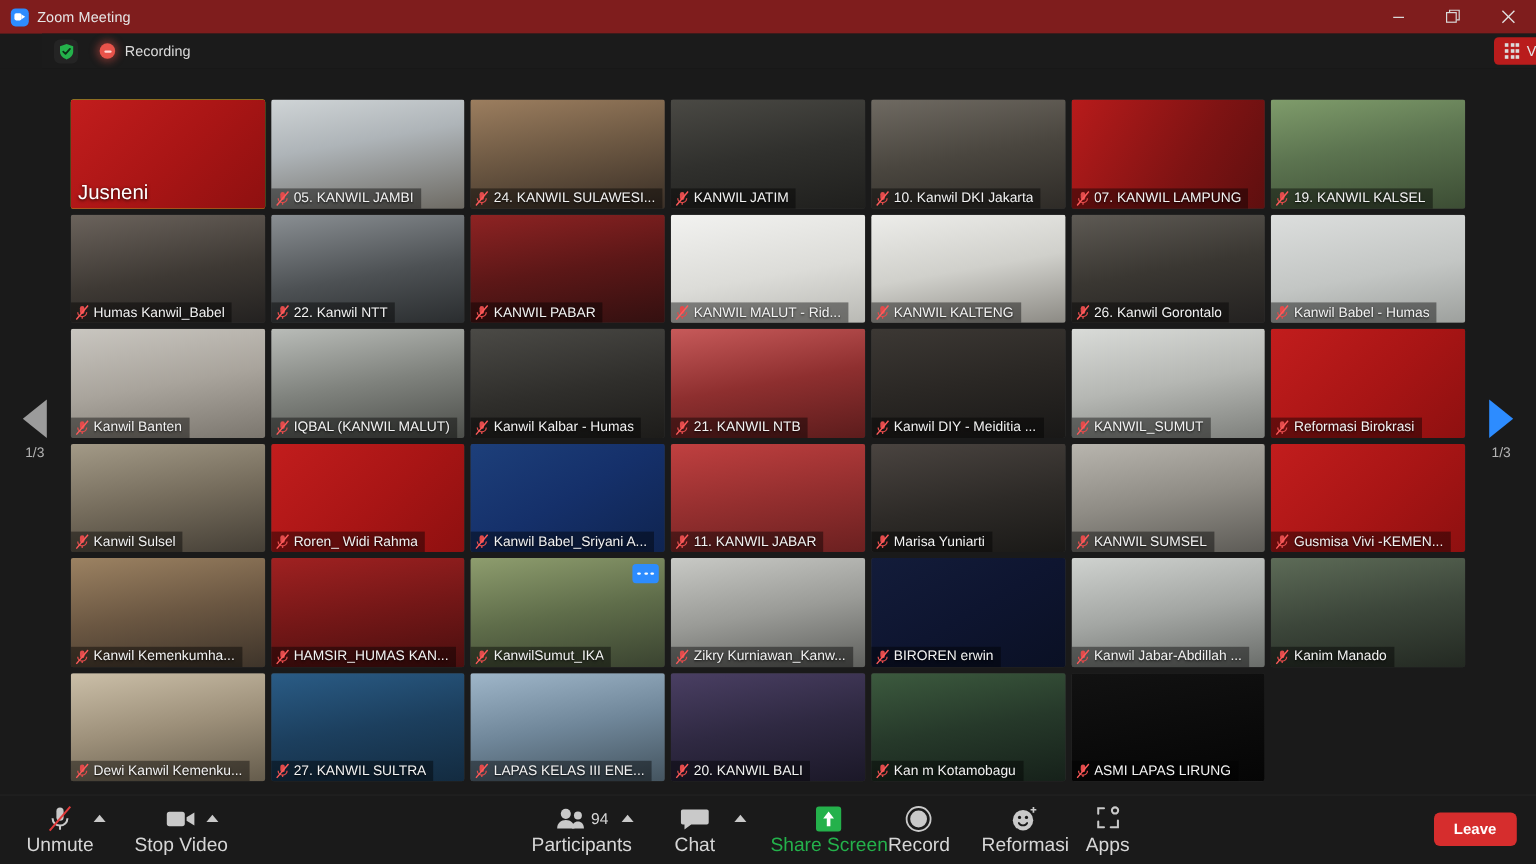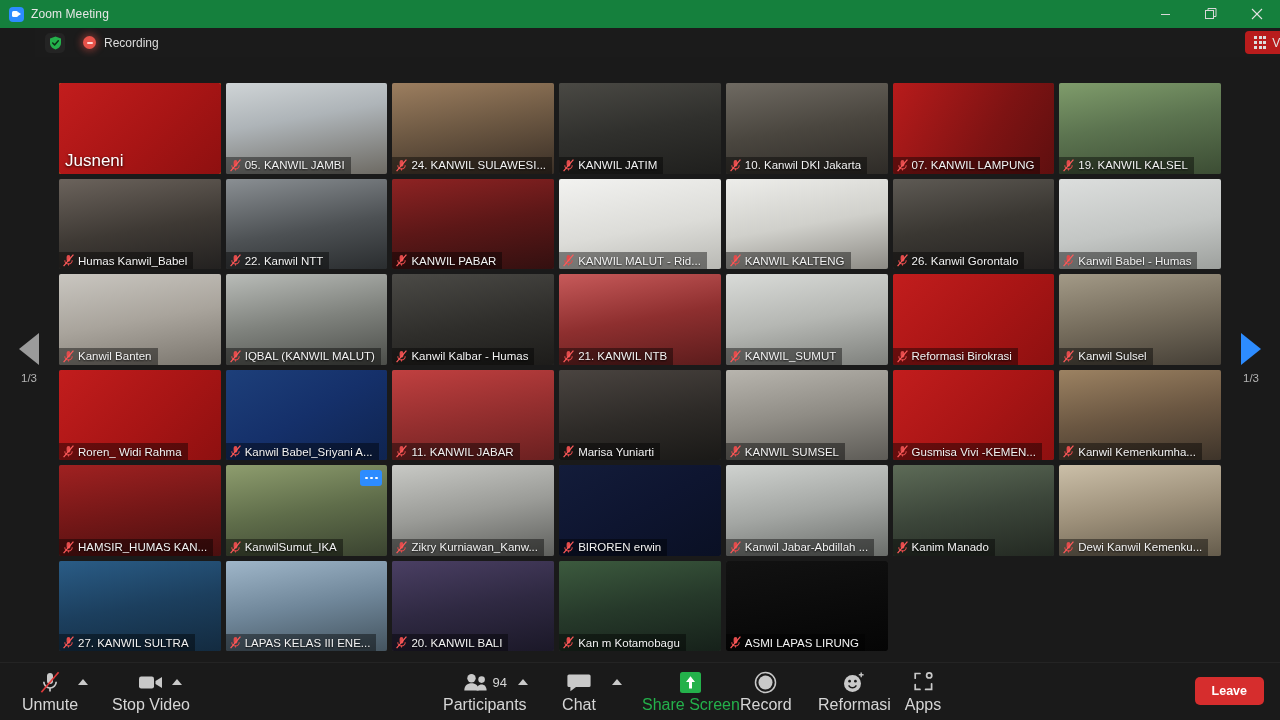--- a/index.html
+++ b/index.html
@@ -8,21 +8,21 @@
     width: 1280px; height: 720px;
     background: #1a1a1a;
     font-family: "Liberation Sans", sans-serif;
     overflow: hidden;
     color: #e8e8e8;
   }
 
   
   #titlebar {
     height: 28px; width: 100%;
-    background: #15803d;
+    background: #7f1d1d;
     display: flex; align-items: center;
     position: relative;
   }
   #titlebar .tb-left { display: flex; align-items: center; gap: 7px; padding-left: 9px; }
   .zoom-logo {
     width: 15px; height: 15px; border-radius: 4px;
     background: #2D8CFF; position: relative;
   }
   .zoom-logo::before {
     content: ""; position: absolute; left: 3px; top: 4.5px;
@@ -480,20 +480,34 @@
               <rect x="3.6" y="1" width="3.8" height="6.6" rx="1.9" fill="#e14b4b"></rect>
               <path d="M1.8 6.2 a3.7 3.7 0 0 0 7.4 0" fill="none" stroke="#e14b4b" stroke-width="1.1"></path>
               <line x1="5.5" y1="9.6" x2="5.5" y2="11.6" stroke="#e14b4b" stroke-width="1.1"></line>
               <line x1="0.6" y1="12.2" x2="10.4" y2="0.6" stroke="#ff5b5b" stroke-width="1.2"></line>
             </svg>
           </span>
           <span class="nm">21. KANWIL NTB</span>
         </div>
       </div>
       <div class="tile">
+        <div class="bg" style="background: linear-gradient(170deg, rgb(60, 56, 52) 0%, rgb(42, 39, 36) 50%, rgb(25, 24, 23) 100%);"></div>
+        <div class="namebar">
+          <span class="muted-mic">
+            <svg width="11" height="13" viewBox="0 0 11 13">
+              <rect x="3.6" y="1" width="3.8" height="6.6" rx="1.9" fill="#e14b4b"></rect>
+              <path d="M1.8 6.2 a3.7 3.7 0 0 0 7.4 0" fill="none" stroke="#e14b4b" stroke-width="1.1"></path>
+              <line x1="5.5" y1="9.6" x2="5.5" y2="11.6" stroke="#e14b4b" stroke-width="1.1"></line>
+              <line x1="0.6" y1="12.2" x2="10.4" y2="0.6" stroke="#ff5b5b" stroke-width="1.2"></line>
+            </svg>
+          </span>
+          <span class="nm">Kanwil DIY - Meiditia ...</span>
+        </div>
+      </div>
+      <div class="tile">
         <div class="bg" style="background: linear-gradient(170deg, rgb(217, 219, 216) 0%, rgb(181, 183, 179) 50%, rgb(126, 128, 124) 100%);"></div>
         <div class="namebar">
           <span class="muted-mic">
             <svg width="11" height="13" viewBox="0 0 11 13">
               <rect x="3.6" y="1" width="3.8" height="6.6" rx="1.9" fill="#e14b4b"></rect>
               <path d="M1.8 6.2 a3.7 3.7 0 0 0 7.4 0" fill="none" stroke="#e14b4b" stroke-width="1.1"></path>
               <line x1="5.5" y1="9.6" x2="5.5" y2="11.6" stroke="#e14b4b" stroke-width="1.1"></line>
               <line x1="0.6" y1="12.2" x2="10.4" y2="0.6" stroke="#ff5b5b" stroke-width="1.2"></line>
             </svg>
           </span>

